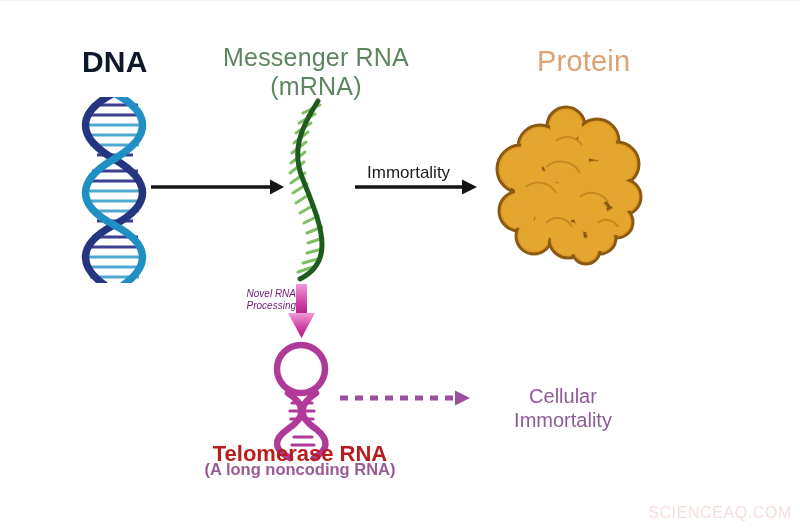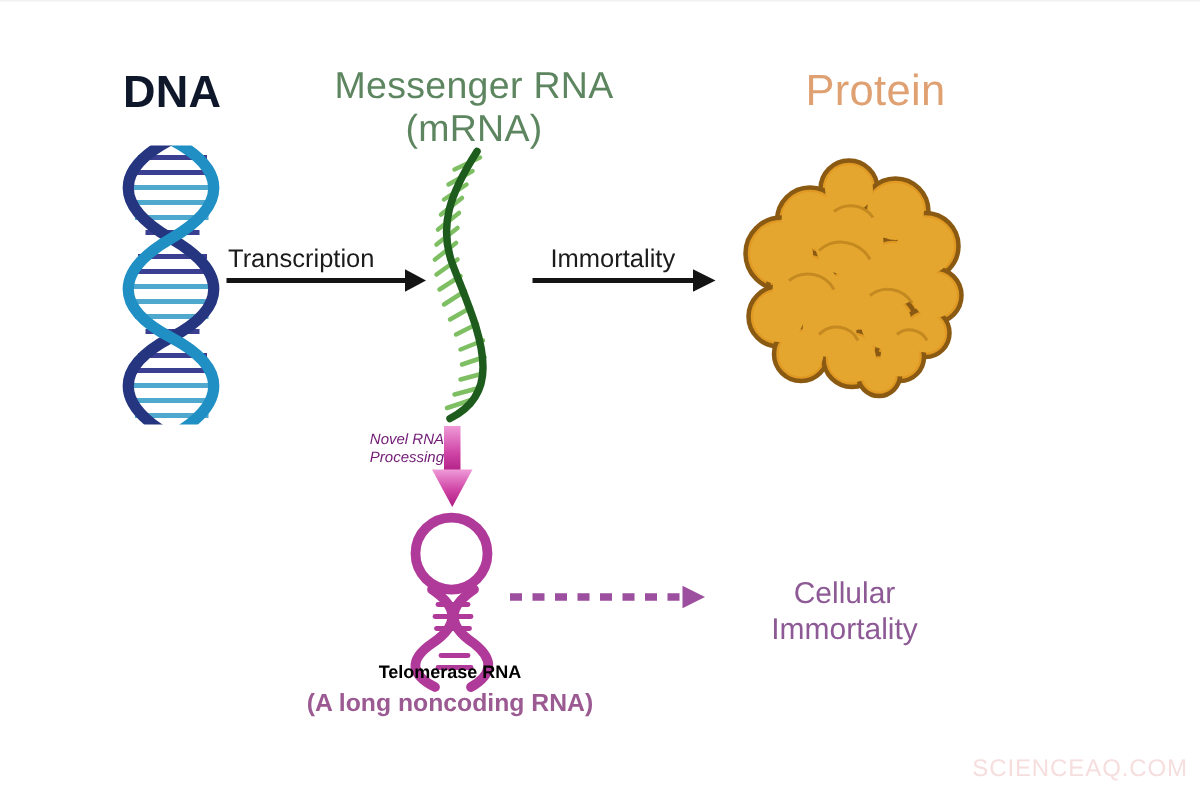--- a/index.html
+++ b/index.html
@@ -79,23 +79,23 @@
     line-height: 1.18;
   }
 
   
   #telomerase-name {
     position: absolute;
     left: 165px;
     top: 440px;
     width: 270px;
     text-align: center;
-    font-size: 12px;
+    font-size: 22px;
     font-weight: bold;
-    color: #000000;
+    color: #b91c1c;
     white-space: nowrap;
   }
   #telomerase-sub {
     position: absolute;
     left: 155px;
     top: 459px;
     width: 290px;
     text-align: center;
     font-size: 16.5px;
     font-weight: bold;
@@ -300,21 +300,20 @@
 
   <div class="title" id="dna-title">DNA</div>
 
   <div class="title" id="mrna-title">
     <span>Messenger RNA</span><br>
     <span>(mRNA)</span>
   </div>
 
   <div class="title" id="protein-title">Protein</div>
 
-  <div class="arrow-label" id="transcription-label">Transcription</div>
 
   <div class="arrow-label" id="translation-label">Immortality</div>
 
   <div id="novel-label">
     <span>Novel RNA</span><br>
     <span>Processing</span>
   </div>
 
   <div id="telomerase-name">Telomerase RNA</div>
 

